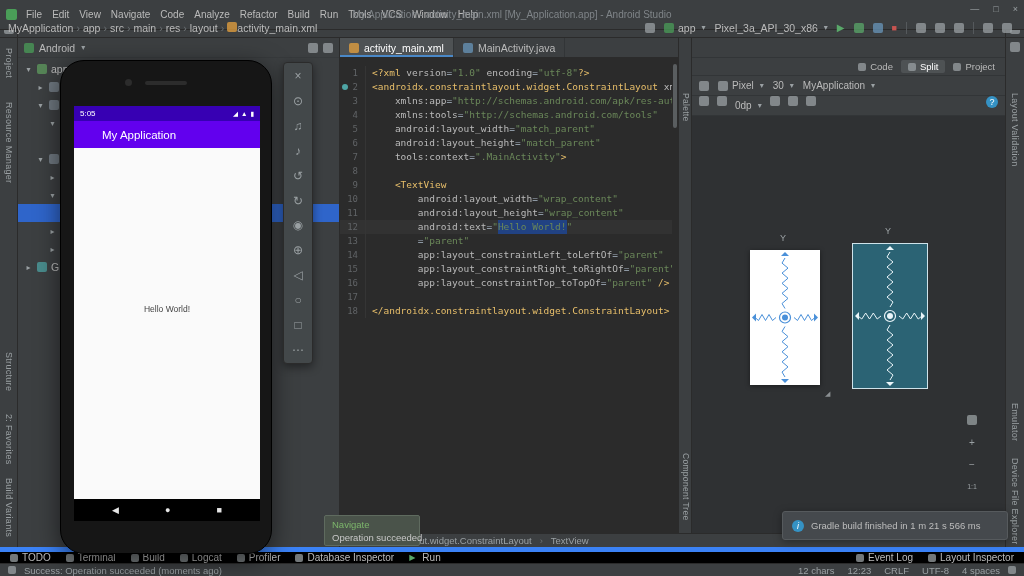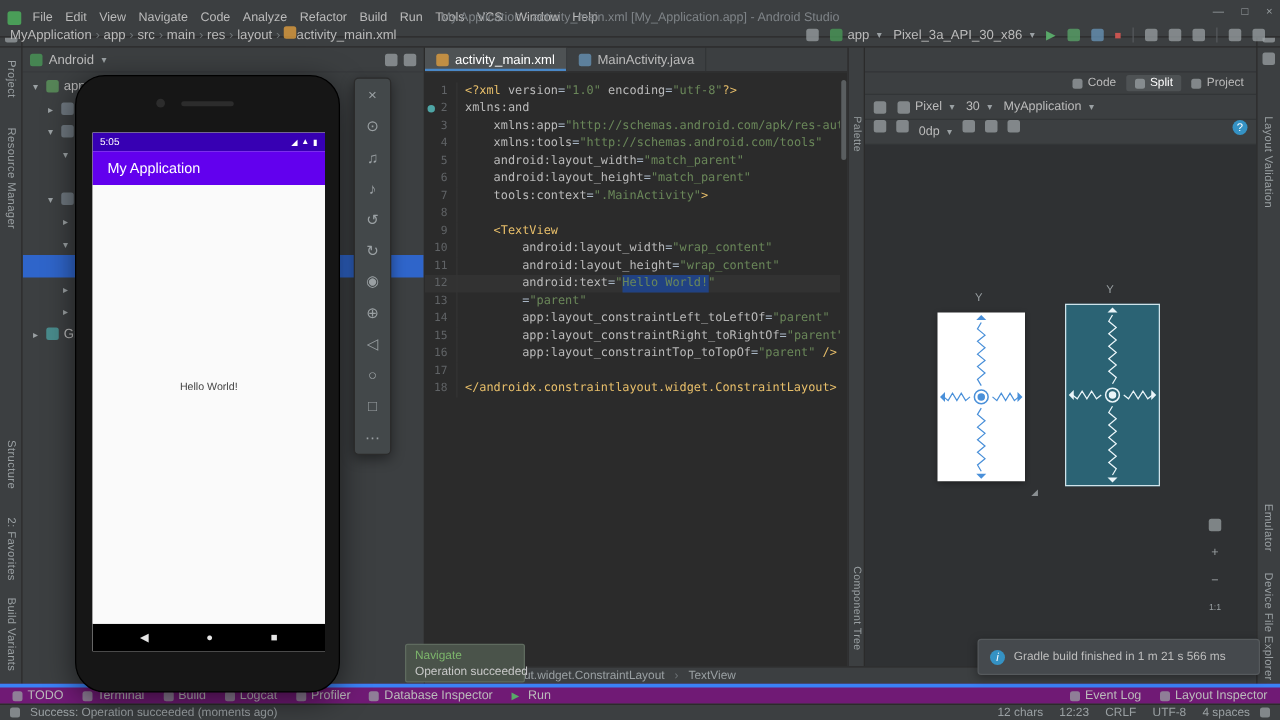--- a/index.html
+++ b/index.html
@@ -99,31 +99,31 @@
   .zoom-btn{width:16px;height:16px;display:flex;align-items:center;justify-content:center;color:#9aa0a3;font-size:10px}
   .zoom-btn.small{font-size:7px}
 
   
   .phone{position:absolute;left:60px;top:60px;width:212px;height:494px;background:#161616;border:1px solid #000;border-radius:24px;box-shadow:0 6px 24px rgba(0,0,0,.55);z-index:20}
   .p-speaker{position:absolute;left:50%;top:20px;transform:translateX(-50%);width:42px;height:4px;border-radius:2px;background:#2c2c2c}
   .p-camera{position:absolute;left:64px;top:18px;width:7px;height:7px;border-radius:50%;background:#2c2c2c}
   .screen{position:absolute;left:13px;top:45px;width:186px;height:415px;background:#fafafa;overflow:hidden}
   .p-status{height:15px;background:#3700B3;color:#fff;display:flex;align-items:center;padding:0 6px;font-size:8px}
   .p-st-icons{margin-left:auto;display:flex;gap:3px;font-size:6.5px}
-  .p-appbar{height:27px;background:#6200EE;color:#fff;display:flex;align-items:center;padding:0 12px;font-size:11.5px}
+  .p-appbar{height:27px;background:#6200EE;color:#fff;display:flex;align-items:center;padding:0 28px;font-size:11.5px}
   .p-body{position:relative;height:351px;background:#fafafa}
   .p-hello{position:absolute;left:50%;top:46%;transform:translate(-50%,-50%);color:#444;font-size:8.5px;white-space:nowrap}
   .p-nav{height:22px;background:#000;display:flex;align-items:center;justify-content:space-between;padding:0 38px;color:#e6e6e6;font-size:9px}
   .emu-toolbar{position:absolute;left:283px;top:62px;width:30px;height:302px;background:#43484a;border:1px solid #2b2b2b;border-radius:4px;box-shadow:0 3px 10px rgba(0,0,0,.45);display:flex;flex-direction:column;align-items:center;padding:1px 0;z-index:30}
   .emu-btn{width:26px;height:25px;display:flex;align-items:center;justify-content:center;color:#9aa0a3;font-size:12px}
 
   
   .editor-breadcrumb{position:absolute;left:340px;bottom:29px;height:14px;width:665px;background:#3c3f41;border-top:1px solid #2b2b2b;display:flex;align-items:center;gap:5px;padding:0 10px;font-size:9.5px;color:#9aa0a3;z-index:3}
   .eb-item{white-space:nowrap}
-  .bottom-bar{position:absolute;left:0;right:0;bottom:13px;height:16px;background:#701a75;border-top:3px solid #3b82f6;display:flex;align-items:center;padding:0 10px;font-size:10px;z-index:6}
+  .bottom-bar{position:absolute;left:0;right:0;bottom:13px;height:16px;background:#000000;border-top:5px solid #3b82f6;display:flex;align-items:center;padding:0 10px;font-size:10px;z-index:6}
   #bb-left{display:flex;align-items:center;gap:15px}
   #bb-right{margin-left:auto;display:flex;align-items:center;gap:15px}
   .bb-item{display:inline-flex;align-items:center;gap:4px;color:#bbbbbb;white-space:nowrap}
   .bb-item .gicon{width:8px;height:8px}
   .status-bar{position:absolute;left:0;right:0;bottom:0;height:13px;background:#3c3f41;border-top:1px solid #2b2b2b;display:flex;align-items:center;gap:8px;padding:0 8px;font-size:9.5px;color:#9aa0a3;z-index:6}
   #status-segments{margin-left:auto;display:flex;align-items:center;gap:13px}
   .status-seg{white-space:nowrap}
   .status-bar .gicon{width:8px;height:8px}
 
   
@@ -274,21 +274,21 @@
         <span class="gicon ic-xml"></span>
         <span>activity_main.xml</span>
       </div>
       <div class="tab">
         <span class="gicon ic-class"></span>
         <span>MainActivity.java</span>
       </div>
     </div>
     <div class="code" id="code-lines">
         <div class="code-line"><span class="ln">1</span><span class="tk-t">&lt;?xml </span><span class="tk-a">version</span><span class="tk-p">=</span><span class="tk-v">"1.0"</span><span class="tk-p"> </span><span class="tk-a">encoding</span><span class="tk-p">=</span><span class="tk-v">"utf-8"</span><span class="tk-t">?&gt;</span></div>
-        <div class="code-line"><span class="ln">2<span class="gutter-dot"></span></span><span class="tk-a">xmlns:and</span></div>
+        <div class="code-line"><span class="ln">2<span class="gutter-dot"></span></span><span class="tk-t">&lt;androidx.constraintlayout.widget.ConstraintLayout </span><span class="tk-a">xmlns:and</span></div>
         <div class="code-line"><span class="ln">3</span><span class="tk-p">    </span><span class="tk-a">xmlns:app</span><span class="tk-p">=</span><span class="tk-v">"http://schemas.android.com/apk/res-auto"</span></div>
         <div class="code-line"><span class="ln">4</span><span class="tk-p">    </span><span class="tk-a">xmlns:tools</span><span class="tk-p">=</span><span class="tk-v">"http://schemas.android.com/tools"</span></div>
         <div class="code-line"><span class="ln">5</span><span class="tk-p">    </span><span class="tk-a">android:layout_width</span><span class="tk-p">=</span><span class="tk-v">"match_parent"</span></div>
         <div class="code-line"><span class="ln">6</span><span class="tk-p">    </span><span class="tk-a">android:layout_height</span><span class="tk-p">=</span><span class="tk-v">"match_parent"</span></div>
         <div class="code-line"><span class="ln">7</span><span class="tk-p">    </span><span class="tk-a">tools:context</span><span class="tk-p">=</span><span class="tk-v">".MainActivity"</span><span class="tk-t">&gt;</span></div>
         <div class="code-line"><span class="ln">8</span></div>
         <div class="code-line"><span class="ln">9</span><span class="tk-p">    </span><span class="tk-t">&lt;TextView</span></div>
         <div class="code-line"><span class="ln">10</span><span class="tk-p">        </span><span class="tk-a">android:layout_width</span><span class="tk-p">=</span><span class="tk-v">"wrap_content"</span></div>
         <div class="code-line"><span class="ln">11</span><span class="tk-p">        </span><span class="tk-a">android:layout_height</span><span class="tk-p">=</span><span class="tk-v">"wrap_content"</span></div>
         <div class="code-line current"><span class="ln">12</span><span class="tk-p">        </span><span class="tk-a">android:text</span><span class="tk-p">=</span><span class="tk-v">"</span><span class="tk-s">Hello World!</span><span class="tk-v">"</span></div>

